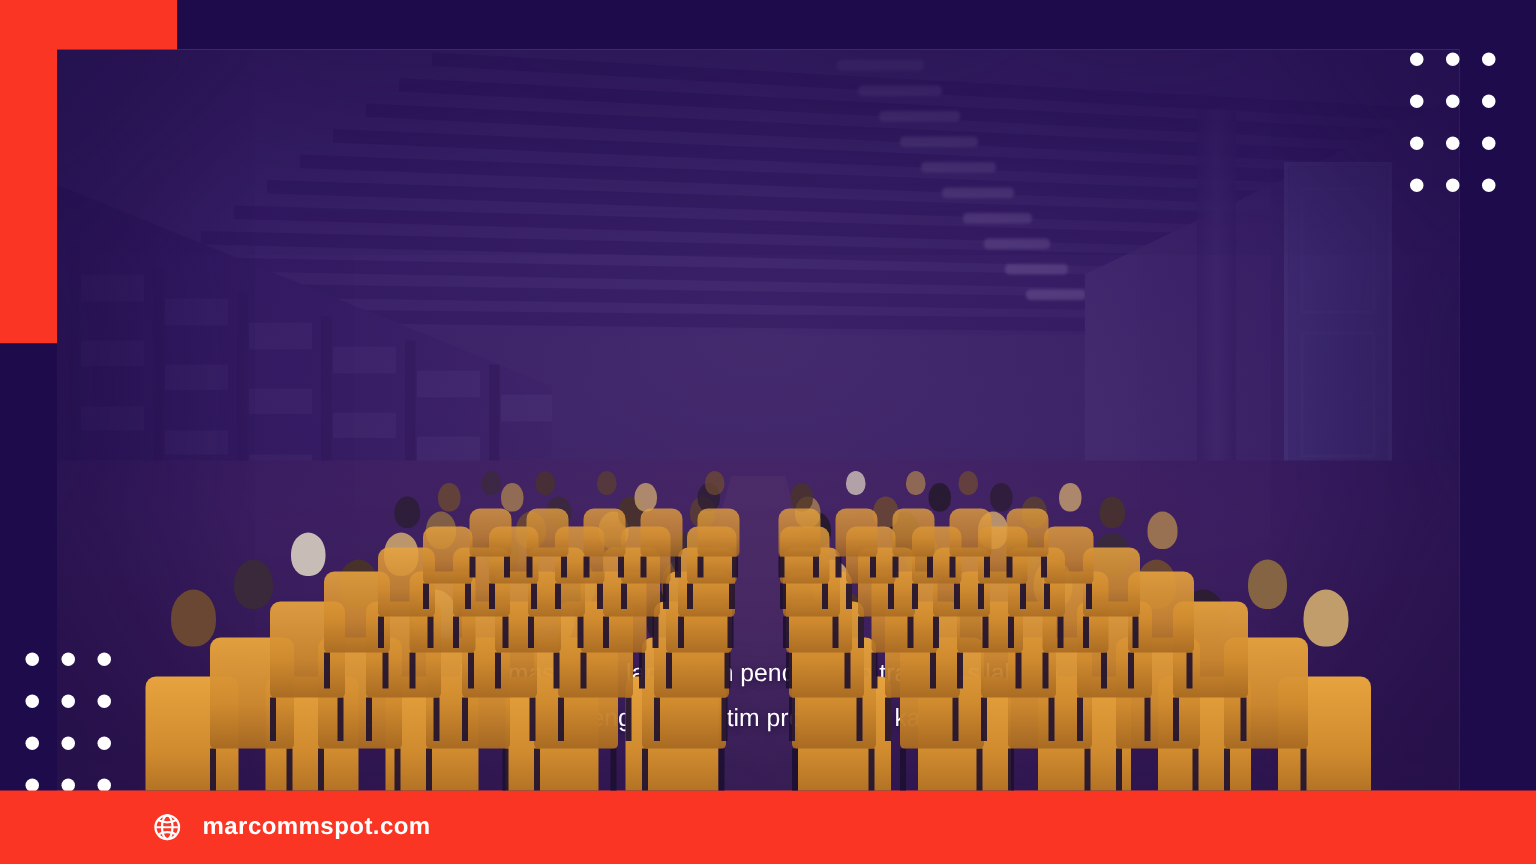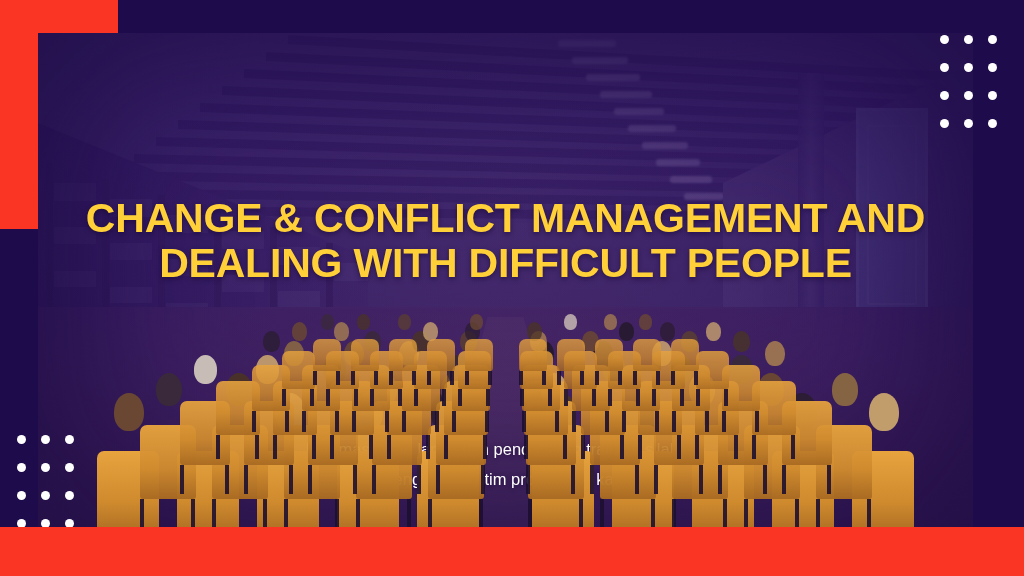--- a/index.html
+++ b/index.html
@@ -502,21 +502,20 @@
           <div class="head" style="left: 601px; top: 281px; width: 13px; height: 16px; background: rgb(109, 74, 48); opacity: 0.741; z-index: 16;"></div>
           <div class="chair" style="left: 632.5px; top: 306px; width: 28px; height: 32px; opacity: 0.78; z-index: 16;"></div>
           <div class="chair-leg" style="left: 632.5px; top: 338px; height: 14px; z-index: 15;"></div>
           <div class="chair-leg" style="left: 655.5px; top: 338px; height: 14px; z-index: 15;"></div>
         </div>
     </div>
     <div class="tint"></div>
     <div class="vignette"></div>
   </div>
 
-  <div class="headline">CHANGE &amp; CONFLICT MANAGEMENT AND DEALING WITH DIFFICULT PEOPLE</div>
 
   <div class="subtitle">
     <div>Informasi lebih lanjut dan pendaftaran training silahkan</div>
     <div>menghubungi tim profesional kami</div>
   </div>
 
   <div class="dots" id="dots-top-right">
       <span style="left: 0px; top: 0px;"></span>
       <span style="left: 24px; top: 0px;"></span>
       <span style="left: 48px; top: 0px;"></span>
@@ -541,16 +540,28 @@
       <span style="left: 24px; top: 56px;"></span>
       <span style="left: 48px; top: 56px;"></span>
       <span style="left: 0px; top: 84px;"></span>
       <span style="left: 24px; top: 84px;"></span>
       <span style="left: 48px; top: 84px;"></span>
     </div>
 
   <div class="bottom-bar">
 
 
+    <div class="contact" id="contact-web">
+      <span class="contact-icon">
+        <svg width="21" height="21" viewBox="0 0 24 24" fill="none" stroke="#ffffff" stroke-width="1.7">
+          <circle cx="12" cy="12" r="9"></circle>
+          <ellipse cx="12" cy="12" rx="4" ry="9"></ellipse>
+          <line x1="3" y1="12" x2="21" y2="12"></line>
+          <path d="M5 6.5c4.2 2.1 9.8 2.1 14 0"></path>
+          <path d="M5 17.5c4.2-2.1 9.8-2.1 14 0"></path>
+        </svg>
+      </span>
+      <span>marcommspot.com</span>
+    </div>
 
   </div>
 
 </div>
 
 </body></html>

